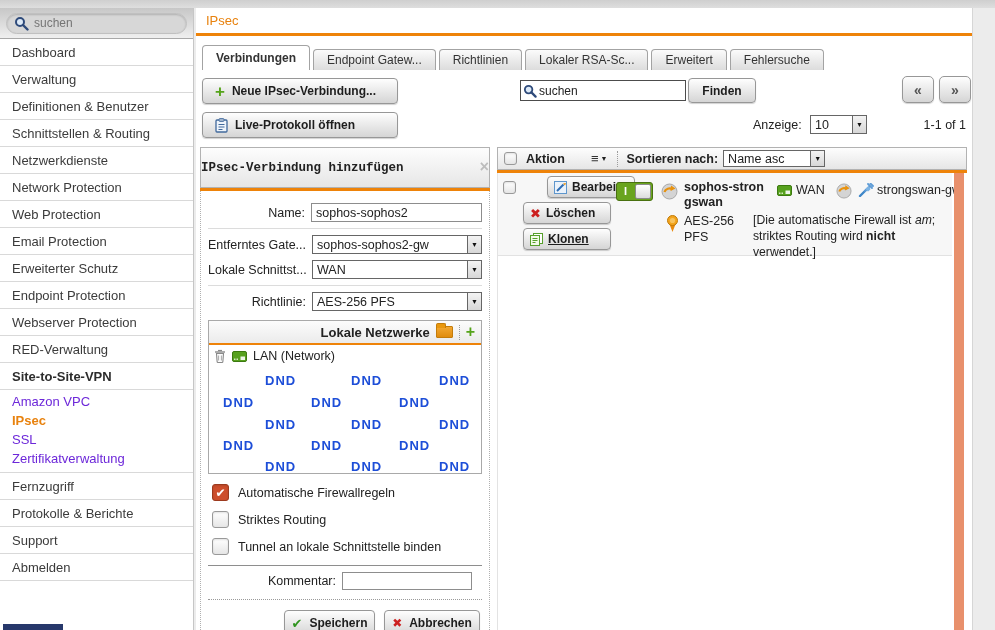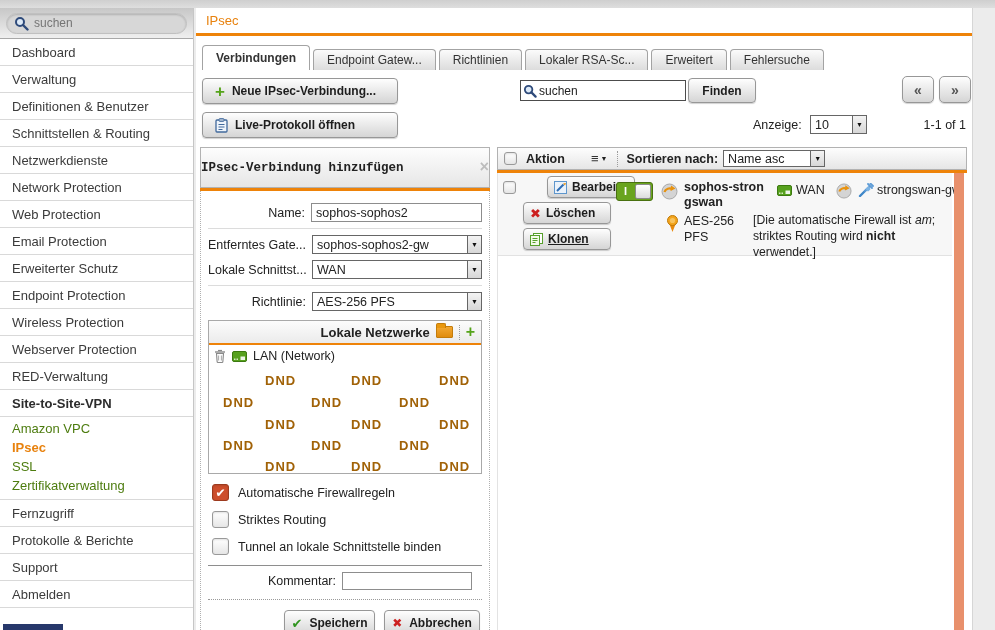--- a/index.html
+++ b/index.html
@@ -9,21 +9,21 @@
   .topstrip { position:absolute; left:0; top:0; width:995px; height:8px; background:linear-gradient(#cfcfcf,#dedede); }
   .right-gutter { position:absolute; left:972px; top:8px; width:23px; height:622px; background:#ececec; border-left:1px solid #d6d6d6; }
 
   
   .sidebar { position:absolute; left:0; top:8px; width:194px; height:622px; background:#fff; border-right:1px solid #c6c6c6; }
   .side-search-band { height:31px; background:linear-gradient(#c7c7c7,#efefef); display:flex; align-items:center; padding:0 6px; border-bottom:1px solid #a8a8a8; }
   .search-pill { flex:1; height:21px; background:#d7d7d7; border:1px solid #c0c0c0; border-radius:11px; display:flex; align-items:center; padding:0 7px; gap:5px; box-shadow:inset 0 1px 2px rgba(0,0,0,.18); }
   .search-pill input { border:none; background:transparent; outline:none; font-size:12px; color:#6f6f6f; width:120px; font-family:inherit; }
   .nav-item { height:27px; display:flex; align-items:center; padding-left:12px; font-size:13px; color:#3b3b3b; border-bottom:1px solid #d9d9d9; cursor:default; }
   .nav-section { font-weight:bold; color:#2c2c2c; }
-  .nav-sub { height:19px; display:flex; align-items:center; padding-left:12px; font-size:13px; color:#4d7c0f; }
+  .nav-sub { height:19px; display:flex; align-items:center; padding-left:12px; font-size:13px; color:#6d28d9; }
   .nav-sub-block { border-bottom:1px solid #d9d9d9; padding:2px 0 4px; }
   .nav-sub.active { color:#e8820e; font-weight:bold; }
   .footer-bar { position:absolute; left:3px; bottom:0; width:60px; height:6px; background:#27386b; }
 
   
   .main { position:absolute; left:196px; top:8px; width:776px; height:622px; background:#fff; }
   .page-title { position:absolute; left:10px; top:5px; font-size:13px; color:#e8820e; }
   .title-rule { position:absolute; left:0; top:25px; width:776px; height:3px; background:#ee8309; }
 
   .tabbar { position:absolute; left:6px; top:37px; display:flex; gap:3px; align-items:flex-end; }
@@ -60,21 +60,21 @@
   .tinput { flex:1; height:19px; border:1px solid #8d8d8d; font-size:12.5px; padding:0 4px; font-family:inherit; outline:none; color:#222; }
   .frow .sel { flex:1; }
   .sep { border-top:1px solid #dcdcdc; margin:6px 0; }
 
   .netbox { margin-top:9px; border:1px solid #a9a9a9; }
   .nb-header { height:22px; display:flex; align-items:center; background:linear-gradient(#fcfcfc,#ebebeb); padding:0 6px; gap:6px; }
   .nb-title { flex:1; font-size:13px; font-weight:bold;text-align:right; }
   .nb-div { width:1px; height:15px; border-left:1px dotted #9c9c9c; }
   .nb-body { height:128px; position:relative; background:#fff; }
   .lan-row { display:flex; align-items:center; gap:6px; padding:4px 5px; font-size:12.5px; }
-  .dnd { position:absolute; font-weight:bold; font-size:13px; color:#a16207; letter-spacing:1px; }
+  .dnd { position:absolute; font-weight:bold; font-size:13px; color:#1d4ed8; letter-spacing:1px; }
 
   .folder-icon { width:17px; height:12px; background:linear-gradient(#f2a832,#e08c0e); border:1px solid #c47c0a; border-radius:1px; position:relative; }
   .folder-icon:before { content:""; position:absolute; left:-1px; top:-4px; width:8px; height:4px; background:#e9980f; border:1px solid #c47c0a; border-bottom:none; border-radius:2px 2px 0 0; }
 
   .cb { width:17px; height:17px; border:1px solid #999; border-radius:3px; background:linear-gradient(#fff,#e6e6e6); box-shadow:inset 0 1px 2px rgba(0,0,0,.12); display:flex; align-items:center; justify-content:center; cursor:pointer; flex:none; }
   .cb.checked { background:#cd4e2c; border-color:#9c3a1e; color:#fff; font-size:12px; font-weight:bold; }
   .cb.small { width:13px; height:13px; border-radius:3px; }
   .cbrow { display:flex; align-items:center; gap:9px; margin:10px 0 10px 4px; font-size:12.5px; }
 
   .sep-strong { border-top:1px solid #8e8e8e; margin:6px 0 4px; }
@@ -134,21 +134,20 @@
   <div class="nav-item">Dashboard</div>
   <div class="nav-item">Verwaltung</div>
   <div class="nav-item">Definitionen &amp; Benutzer</div>
   <div class="nav-item">Schnittstellen &amp; Routing</div>
   <div class="nav-item">Netzwerkdienste</div>
   <div class="nav-item">Network Protection</div>
   <div class="nav-item">Web Protection</div>
   <div class="nav-item">Email Protection</div>
   <div class="nav-item">Erweiterter Schutz</div>
   <div class="nav-item">Endpoint Protection</div>
-  <div class="nav-item">Wireless Protection</div>
   <div class="nav-item">Webserver Protection</div>
   <div class="nav-item">RED-Verwaltung</div>
   <div class="nav-item nav-section">Site-to-Site-VPN</div>
   <div class="nav-sub-block">
     <div class="nav-sub">Amazon VPC</div>
     <div class="nav-sub active">IPsec</div>
     <div class="nav-sub">SSL</div>
     <div class="nav-sub">Zertifikatverwaltung</div>
   </div>
   <div class="nav-item">Fernzugriff</div>

